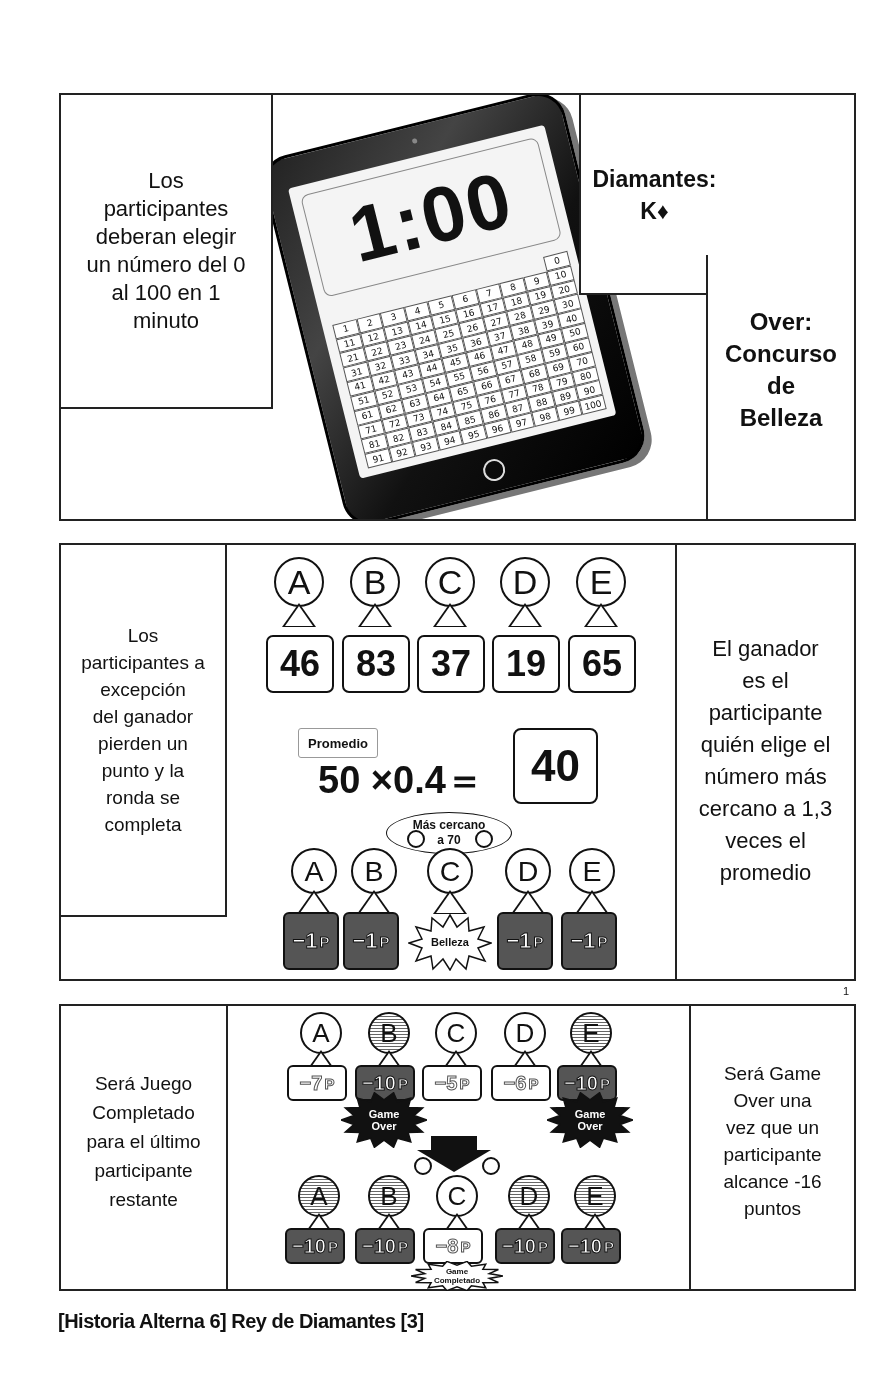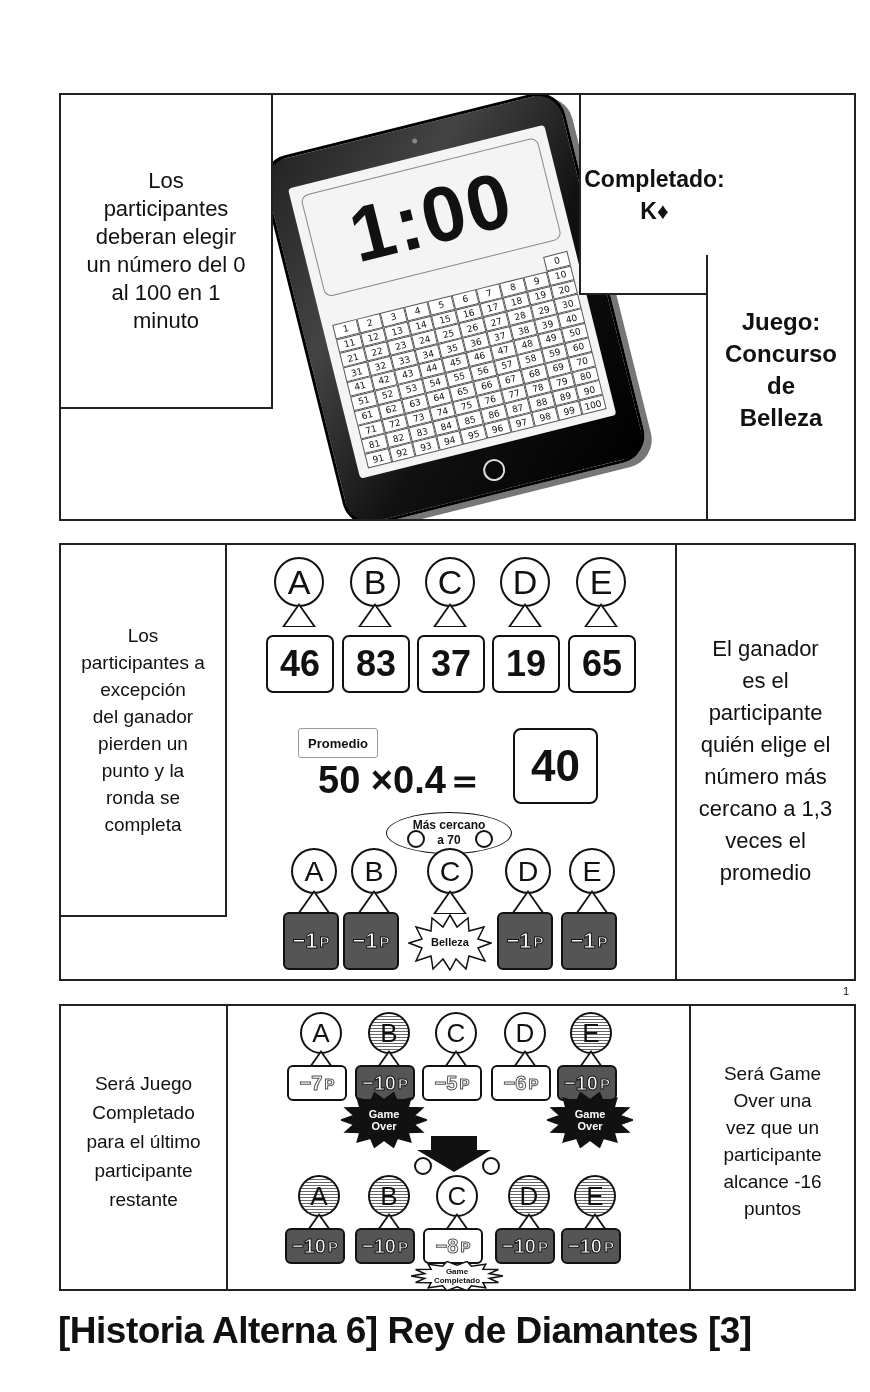--- a/index.html
+++ b/index.html
@@ -35,21 +35,21 @@
   .result-box { position: absolute; left: 513px; top: 728px; width: 85px; height: 76px; border: 2px solid #111; border-radius: 8px; font-size: 44px; font-weight: bold; display: flex; align-items: center; justify-content: center; }
   .bubble { position: absolute; left: 386px; top: 812px; width: 126px; height: 42px; border: 1.5px solid #111; border-radius: 50%; font-size: 12px; font-weight: bold; text-align: center; line-height: 15px; padding-top: 5px; background: #fff; white-space: pre-line; }
   .burst { position: absolute; display: flex; align-items: center; justify-content: center; text-align: center; white-space: pre-line; font-weight: bold; }
   .burst svg { position: absolute; left: 0; top: 0; }
   .burst span { position: relative; }
   .arms::before, .arms::after { content: ""; position: absolute; top: -18px; width: 14px; height: 14px; border: 2px solid #111; border-radius: 50%; background: #fff; }
   .arms::before { left: -14px; }
   .arms::after { right: -14px; }
   .arrow-down { position: absolute; left: 431px; top: 1136px; width: 46px; height: 14px; background: #111; }
   .arrow-down::after { content: ""; position: absolute; left: -14px; top: 14px; border-left: 37px solid transparent; border-right: 37px solid transparent; border-top: 22px solid #111; }
-  .title { position: absolute; left: 58px; top: 1310px; font-size: 37px; font-weight: bold; letter-spacing: -0.5px; }
+  .title { position: absolute; left: 58px; top: 1310px; font-size: 20px; font-weight: bold; letter-spacing: -0.5px; }
   .pagenum { position: absolute; left: 843px; top: 985px; font-size: 11px; }
 </style>
 </head>
 <body>
 
 <div class="panel" style="left:59px;top:93px;width:797px;height:428px;overflow:hidden;">
   <div class="tablet" style="left:238px;top:24px;">
     <div class="camera"></div>
     <div class="screen">
       <div class="timer">1:00</div>
@@ -171,26 +171,26 @@
 </div>
 <div class="caption" style="left:61px;top:95px;width:210px;height:312px;">Los
 participantes
 deberan elegir
 un número del 0
 al 100 en 1
 minuto</div>
 <div class="vline" style="left:271px;top:95px;height:314px;"></div>
 <div class="hline" style="left:61px;top:407px;width:212px;"></div>
 
-<div class="caption bold" style="left:581px;top:95px;width:147px;height:200px;">Completado:
+<div class="caption bold" style="left:581px;top:95px;width:147px;height:200px;">Diamantes:
 K♦</div>
 <div class="vline" style="left:579px;top:95px;height:200px;"></div>
 <div class="hline" style="left:579px;top:293px;width:128px;"></div>
 <div class="vline" style="left:706px;top:255px;height:264px;"></div>
-<div class="caption bold" style="left:708px;top:300px;width:146px;height:140px;font-size:24px;line-height:32px;">Juego:
+<div class="caption bold" style="left:708px;top:300px;width:146px;height:140px;font-size:24px;line-height:32px;">Over:
 Concurso
 de
 Belleza</div>
 
 <div class="panel" style="left:59px;top:543px;width:797px;height:438px;"></div>
 <div class="caption" style="left:61px;top:545px;width:164px;height:370px;font-size:19px;line-height:27px;">Los
 participantes a
 excepción
 del ganador
 pierden un

